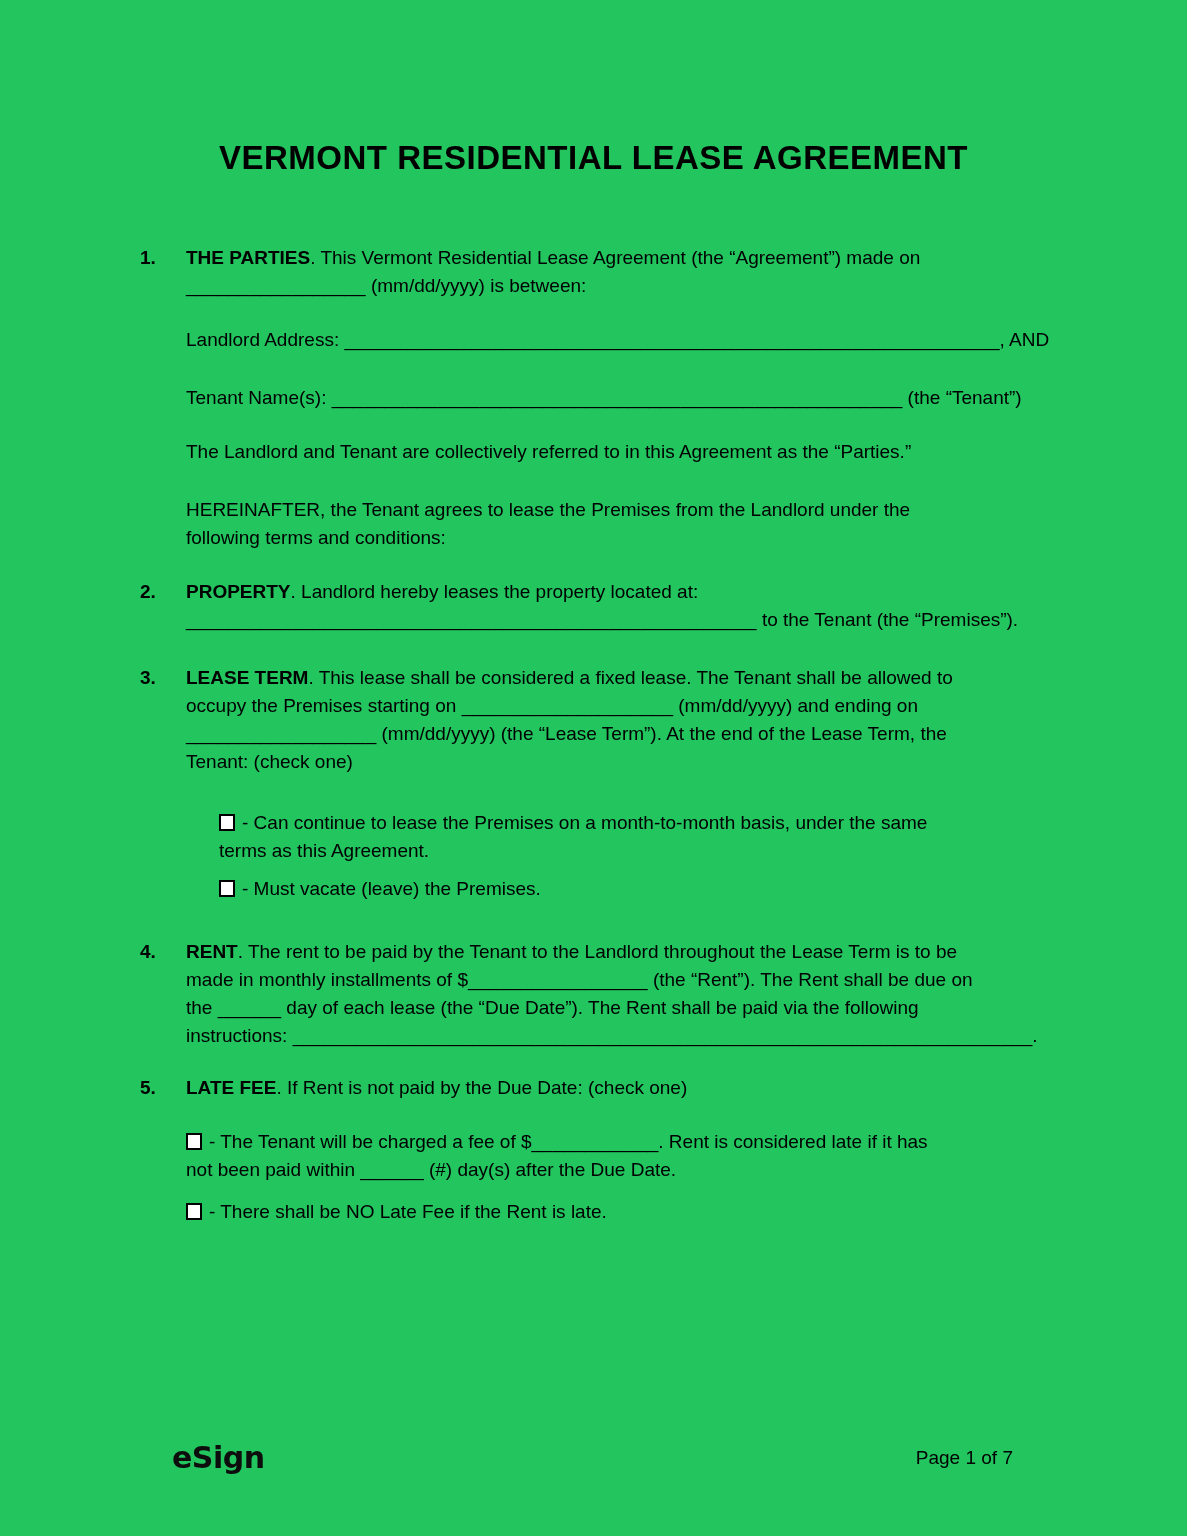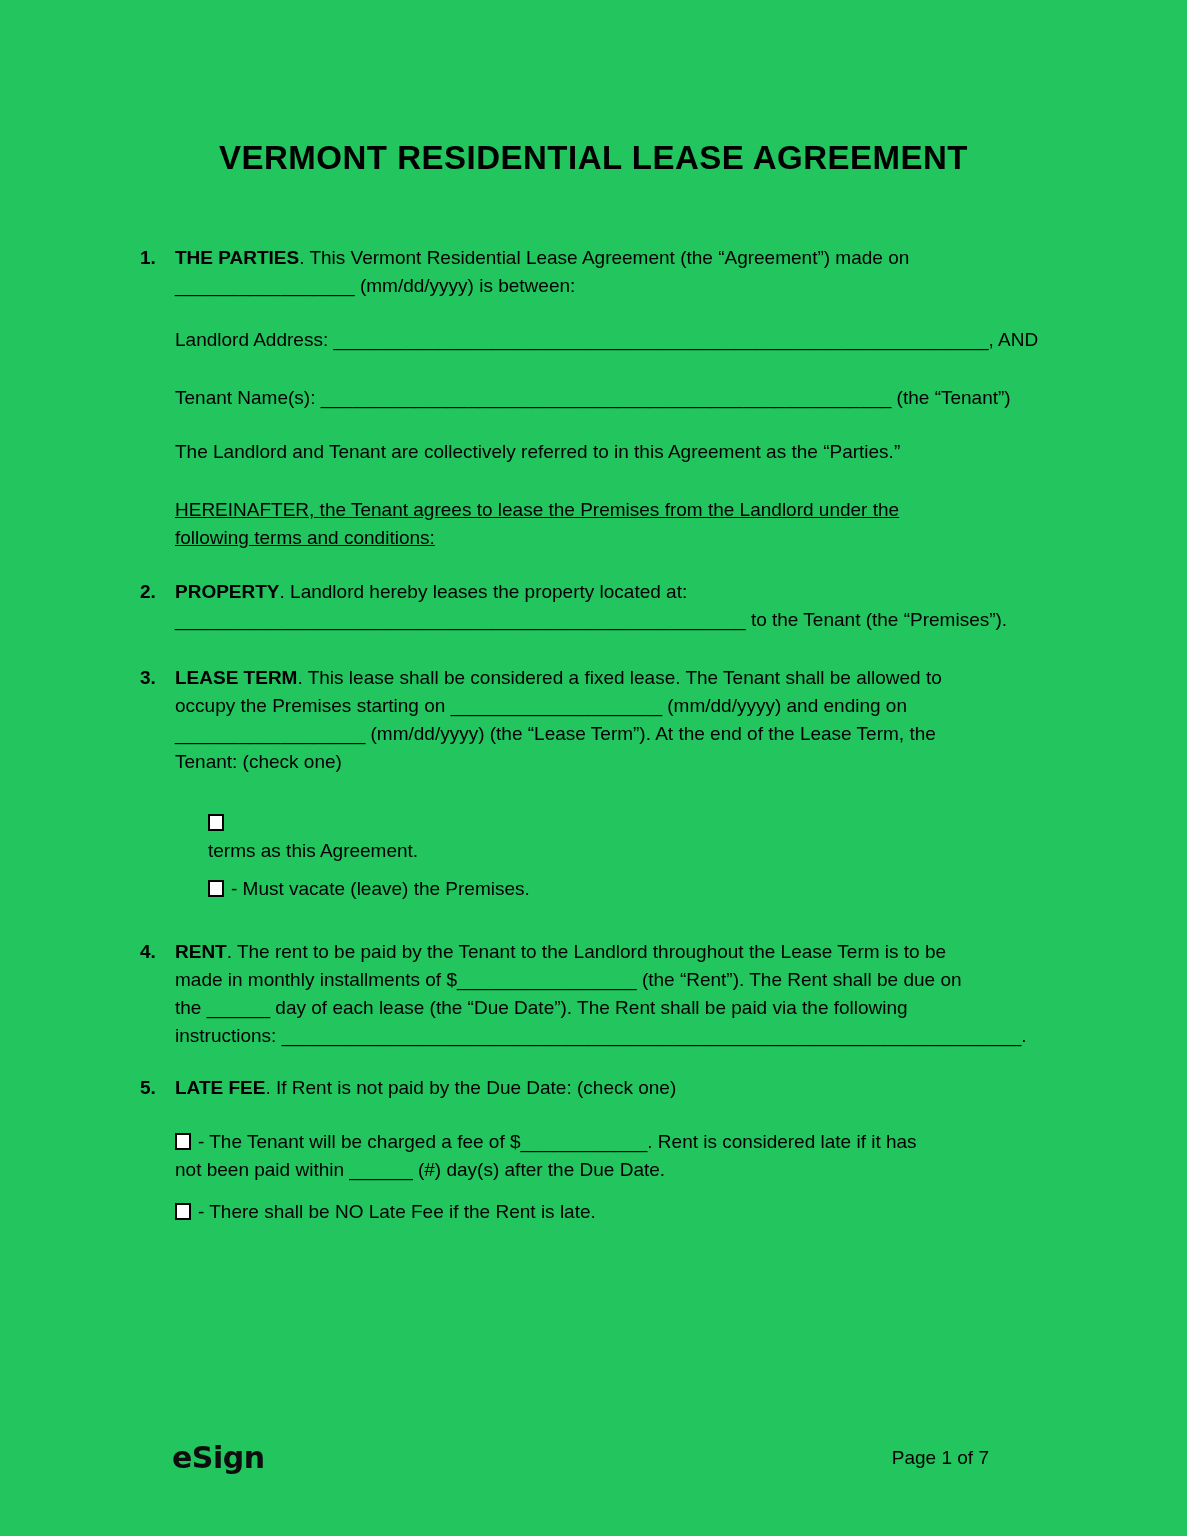--- a/index.html
+++ b/index.html
@@ -30,49 +30,49 @@
     position: relative;
     margin-left: 175px;
     margin-right: 40px;
   }
   .para .num {
     position: absolute;
     left: -35px;
     top: 0;
     font-weight: bold;
   }
-  .line { white-space: pre; }
+  .line { white-space: pre; margin-left: 11px; }
   strong { font-weight: bold; }
   .cb {
     display: inline-block;
     width: 12px;
     height: 13px;
     border: 2px solid #000;
     margin-right: 7px;
     vertical-align: -2px;
     background: #fff;
   }
   
   .m-s1 { margin-top: 68px; }
   .m-landlord { margin-top: 26px; }
   .m-tenant { margin-top: 30px; }
   .m-parties { margin-top: 26px; }
-  .m-hereinafter { margin-top: 30px; text-decoration: underline; }
+  .m-hereinafter { margin-top: 30px; }
   .m-s2 { margin-top: 26px; }
   .m-s3 { margin-top: 30px; }
   .m-cbmonth { margin-top: 33px; margin-left: 208px; }
   .m-cbvacate { margin-top: 10px; margin-left: 208px; }
   .m-s4 { margin-top: 35px; }
   .m-s5 { margin-top: 24px; }
   .m-cbfee { margin-top: 26px; }
   .m-cbnofee { margin-top: 14px; }
   .footer {
     position: absolute;
     left: 172px;
-    right: 198px;
+    right: 174px;
     top: 1444px;
     display: flex;
     justify-content: space-between;
     align-items: center;
   }
   .footer .logo {
     font-family: "DejaVu Sans", sans-serif;
     font-weight: bold;
     font-size: 30px;
     letter-spacing: -0.5px;
@@ -118,21 +118,21 @@
 
   <div class="para m-s3">
     <span class="num">3.</span>
     <div class="line"><strong>LEASE TERM</strong><span>. This lease shall be considered a fixed lease. The Tenant shall be allowed to</span></div>
     <div class="line">occupy the Premises starting on ____________________ (mm/dd/yyyy) and ending on</div>
     <div class="line">__________________ (mm/dd/yyyy) (the “Lease Term”). At the end of the Lease Term, the</div>
     <div class="line">Tenant: (check one)</div>
   </div>
 
   <div class="para m-cbmonth">
-    <div class="line"><span class="cb"></span></div>
+    <div class="line"><span class="cb"></span><span>- Can continue to lease the Premises on a month-to-month basis, under the same</span></div>
     <div class="line">terms as this Agreement.</div>
   </div>
 
   <div class="para m-cbvacate">
     <div class="line"><span class="cb"></span><span>- Must vacate (leave) the Premises.</span></div>
   </div>
 
   <div class="para m-s4">
     <span class="num">4.</span>
     <div class="line"><strong>RENT</strong><span>. The rent to be paid by the Tenant to the Landlord throughout the Lease Term is to be</span></div>

